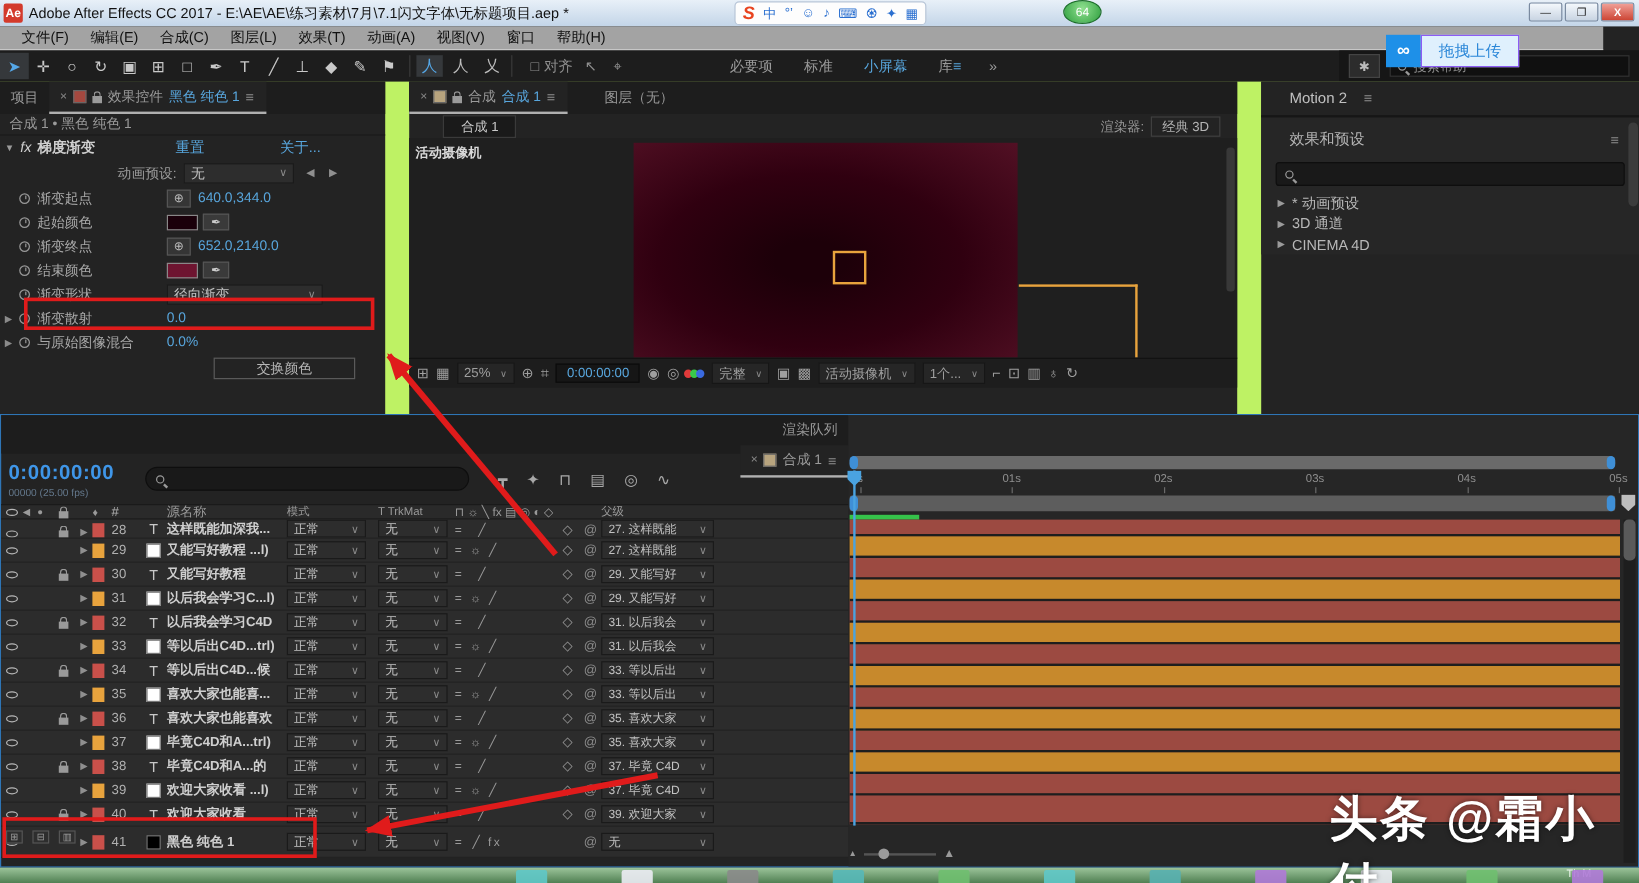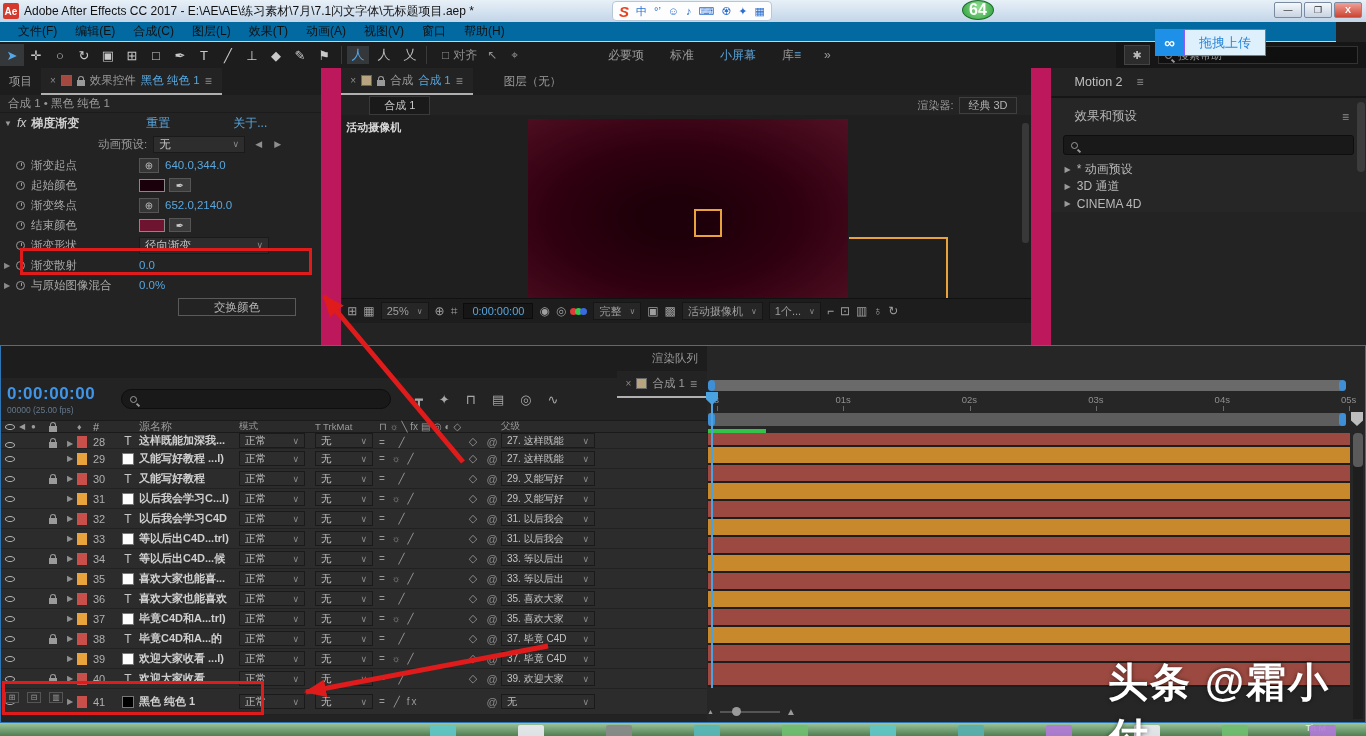--- a/index.html
+++ b/index.html
@@ -11,30 +11,30 @@
   #titlebar { position:absolute; left:0; top:0; width:1366px; height:22px;
     background:linear-gradient(#e8f0f8,#c3d5e8); display:flex; align-items:center;
     font-size:12px; color:#111; }
   .ae-logo { width:16px; height:16px; margin:0 5px 0 3px; background:#d33a2c; color:#fff;
     font-size:10px; font-weight:bold; display:flex; align-items:center; justify-content:center; border-radius:2px; }
   #win-title { white-space:nowrap; }
   #sogou-bar { position:absolute; left:612px; top:1px; height:20px; background:#fdfdfd;
     border:1px solid #b8c6d8; border-radius:4px; display:flex; align-items:center; padding:0 6px; gap:7px; }
   #sogou-bar .s-logo { color:#e8431f; font-weight:bold; font-size:15px; font-style:italic; }
   #sogou-bar .s-ic { color:#2a6fd0; font-size:11px; }
-  #cf-badge { position:absolute; left:962px; top:0px; width:32px; height:20px; border-radius:50%;
+  #cf-badge { position:absolute; left:886px; top:0px; width:32px; height:20px; border-radius:50%;
     background:radial-gradient(circle at 50% 35%, #8fe08f, #2e9e3e); border:1px solid #1c6e2a;
-    color:#fff; font-size:16px; font-weight:bold; display:flex; align-items:center; justify-content:center; }
+    color:#fff; font-size:10px; font-weight:normal; display:flex; align-items:center; justify-content:center; }
   #win-btns { position:absolute; right:4px; top:2px; display:flex; gap:2px; }
   .wbtn { width:28px; height:16px; border:1px solid #7a8aa0; border-radius:2px;
     background:linear-gradient(#f4f8fc,#c8d4e2); font-size:9px; display:flex; align-items:center; justify-content:center; color:#222; }
   .wbtn.close { background:linear-gradient(#f0a098,#cc4433); color:#fff; font-weight:bold; }
 
   
-  #menubar { position:absolute; left:0; top:22px; width:1336px; height:20px; background:#0369a1;
+  #menubar { position:absolute; left:0; top:22px; width:1336px; height:20px; background:#a3a3a3;
     display:flex; align-items:center; gap:2px; padding-left:10px; font-size:12px; color:#111; border-bottom:1px solid #d0d0d0; }
   .menu-item { padding:2px 8px; }
 
   
   #apptoolbar { position:absolute; left:0; top:42px; width:1366px; height:26px; background:#1d1d1d;
     display:flex; align-items:center; font-size:12px; color:#b8b8b8; }
   .tool { width:24px; height:22px; display:flex; align-items:center; justify-content:center; color:#c9c9c9; font-size:13px; }
   .tool.active { background:#35383b; color:#55a8e8; }
   .tsep { width:1px; height:18px; background:#3a3a3a; margin:0 5px; }
   .axis { font-size:13px; color:#bdbdbd; width:22px; text-align:center; }
@@ -48,21 +48,21 @@
   #gear-btn { width:26px; height:20px; background:#2c2c2c; border:1px solid #444; color:#bbb;
     display:flex; align-items:center; justify-content:center; font-size:11px; }
   #help-search { width:200px; height:18px; background:#101010; border:1px solid #333;
     display:flex; align-items:center; gap:6px; color:#8f8f8f; padding:0 6px; font-size:11px; }
 
   .icon-search { width:7px; height:7px; border:1.5px solid #9a9a9a; border-radius:50%; position:relative; display:inline-block; }
   .icon-search::after { content:''; position:absolute; width:2px; height:4px; background:#9a9a9a;
     transform:rotate(-45deg); left:6px; top:6px; }
 
   
-  #main { position:absolute; left:0; top:68px; width:1366px; height:277px; display:flex; gap:20px; background:#be185d; }
+  #main { position:absolute; left:0; top:68px; width:1366px; height:277px; display:flex; gap:20px; background:#bef264; }
   .panel { background:#232323; position:relative; }
   #effect-controls { width:330px; }
   #comp-panel { width:708px; }
   #right-panel { width:324px; }
 
   .tabstrip { height:27px; background:#1d1d1d; display:flex; align-items:flex-end; font-size:11.5px; color:#9a9a9a; }
   .tab { display:flex; align-items:center; gap:5px; padding:5px 9px; height:27px; }
   .tab.active { background:#232323; border-bottom:2px solid #b0b0b0; }
   .tab .close-x { color:#8a8a8a; font-size:10px; }
   .swatch { width:11px; height:11px; border:1px solid #666; display:inline-block; }

